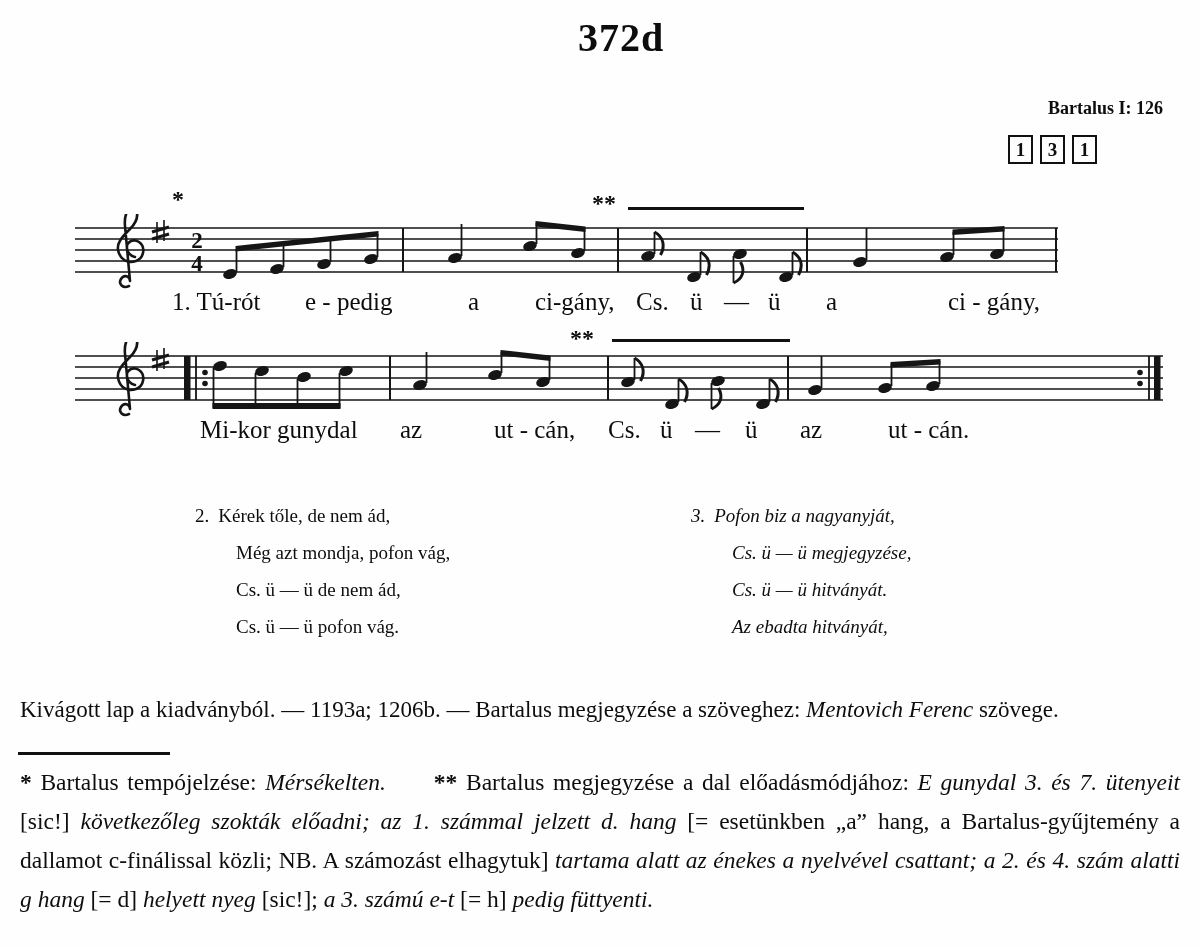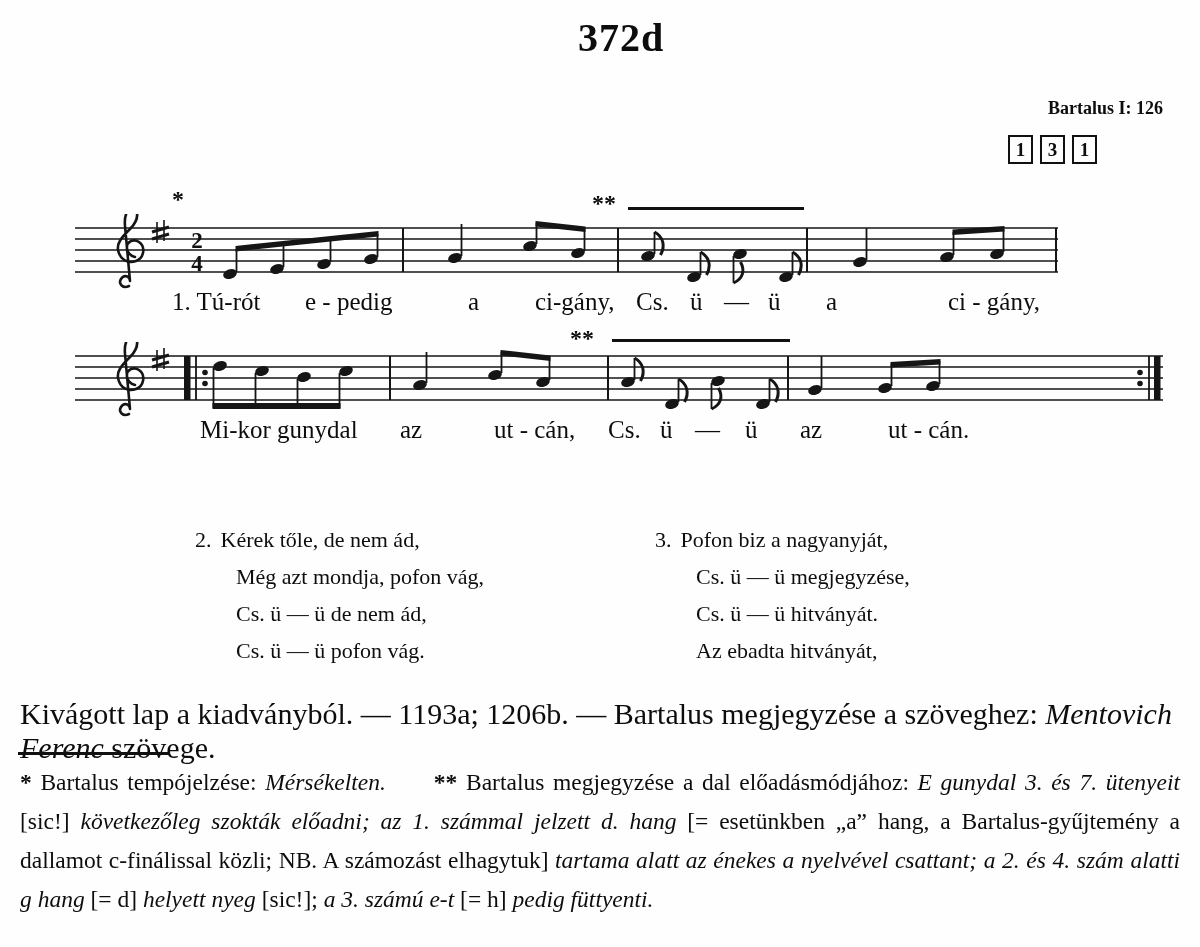--- a/index.html
+++ b/index.html
@@ -17,25 +17,25 @@
         justify-content:center;font-size:19px;font-weight:bold;}
   
   .mark{position:absolute;font-weight:bold;font-size:24px;}
   .mark-line{position:absolute;height:3px;background:#111;}
   
   .staff-svg{position:absolute;left:0;top:0;}
   
   .lyrics-row{position:absolute;left:0;width:1200px;height:34px;text-align:center;}
   .syl{position:absolute;top:0;font-size:25px;white-space:pre;}
   
-  .verse{position:absolute;top:497px;font-size:22px;line-height:37px;margin-top:24px;}
+  .verse{position:absolute;top:497px;font-size:19px;line-height:37px;}
   .verse-num{margin-right:9px;}
   .verse-line.indent{padding-left:41px;}
   
-  .footer{position:absolute;top:697px;left:20px;width:1162px;font-size:30px;}
+  .footer{position:absolute;top:697px;left:20px;width:1162px;font-size:23px;}
   .rule{position:absolute;top:752px;left:18px;width:152px;height:2.5px;background:#111;}
   .footnote{position:absolute;top:763px;left:20px;width:1160px;font-size:23.5px;
             line-height:39px;text-align:justify;}
   .seg-i{font-style:italic;}
   .seg-b{font-weight:bold;}
   .seg-gap{display:inline-block;width:48px;}
 </style>
 </head>
 <body>
 
@@ -226,21 +226,21 @@
       <span class="syl" style="left: 800px;">az</span>
       <span class="syl" style="left: 888px;">ut - cán.</span>
     </div>
 
   <div class="verse" style="left:195px;">
     <div class="verse-line"><span class="verse-num">2.</span><span>Kérek tőle, de nem ád,</span></div>
     <div class="verse-line indent">Még azt mondja, pofon vág,</div>
     <div class="verse-line indent">Cs. ü — ü de nem ád,</div>
     <div class="verse-line indent">Cs. ü — ü pofon vág.</div>
   </div>
-  <div class="verse" style="left:655px;">
+  <div class="verse" style="left:691px;font-style:italic;">
     <div class="verse-line"><span class="verse-num">3.</span><span>Pofon biz a nagyanyját,</span></div>
     <div class="verse-line indent">Cs. ü — ü megjegyzése,</div>
     <div class="verse-line indent">Cs. ü — ü hitványát.</div>
     <div class="verse-line indent">Az ebadta hitványát,</div>
   </div>
 
   <div class="footer"><span class="seg-r">Kivágott lap a kiadványból. — 1193a; 1206b. — Bartalus megjegyzése a szöveghez: </span><span class="seg-i">Mentovich Ferenc</span><span class="seg-r"> szövege.</span></div>
   <div class="rule"></div>
   <div class="footnote"><span class="seg-b">* </span><span class="seg-r">Bartalus tempójelzése: </span><span class="seg-i">Mérsékelten.</span><span class="seg-gap"></span><span class="seg-b">** </span><span class="seg-r">Bartalus megjegyzése a dal előadásmódjához: </span><span class="seg-i">E gunydal 3. és 7. ütenyeit </span><span class="seg-r">[sic!] </span><span class="seg-i">következőleg szokták előadni; az 1. számmal jelzett d. hang </span><span class="seg-r">[= esetünkben „a” hang, a Bartalus-gyűjtemény a dallamot c-finálissal közli; NB. A számozást elhagytuk] </span><span class="seg-i">tartama alatt az énekes a nyelvével csattant; a 2. és 4. szám alatti g hang </span><span class="seg-r">[= d] </span><span class="seg-i">helyett nyeg </span><span class="seg-r">[sic!]; </span><span class="seg-i">a 3. számú e-t </span><span class="seg-r">[= h] </span><span class="seg-i">pedig füttyenti.</span></div>
 

